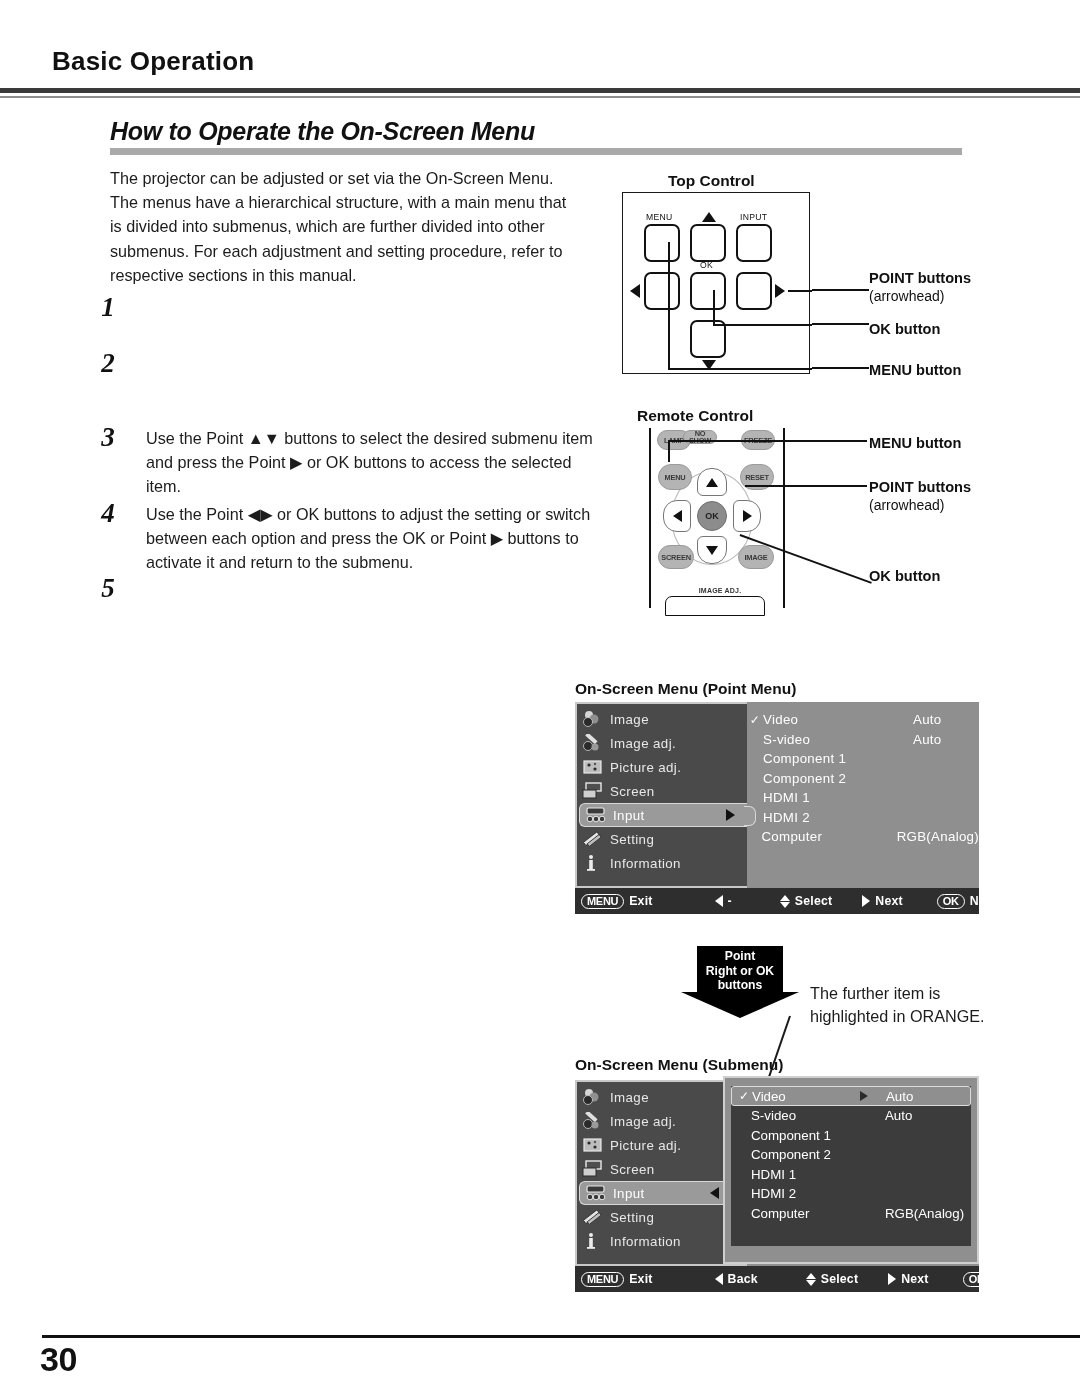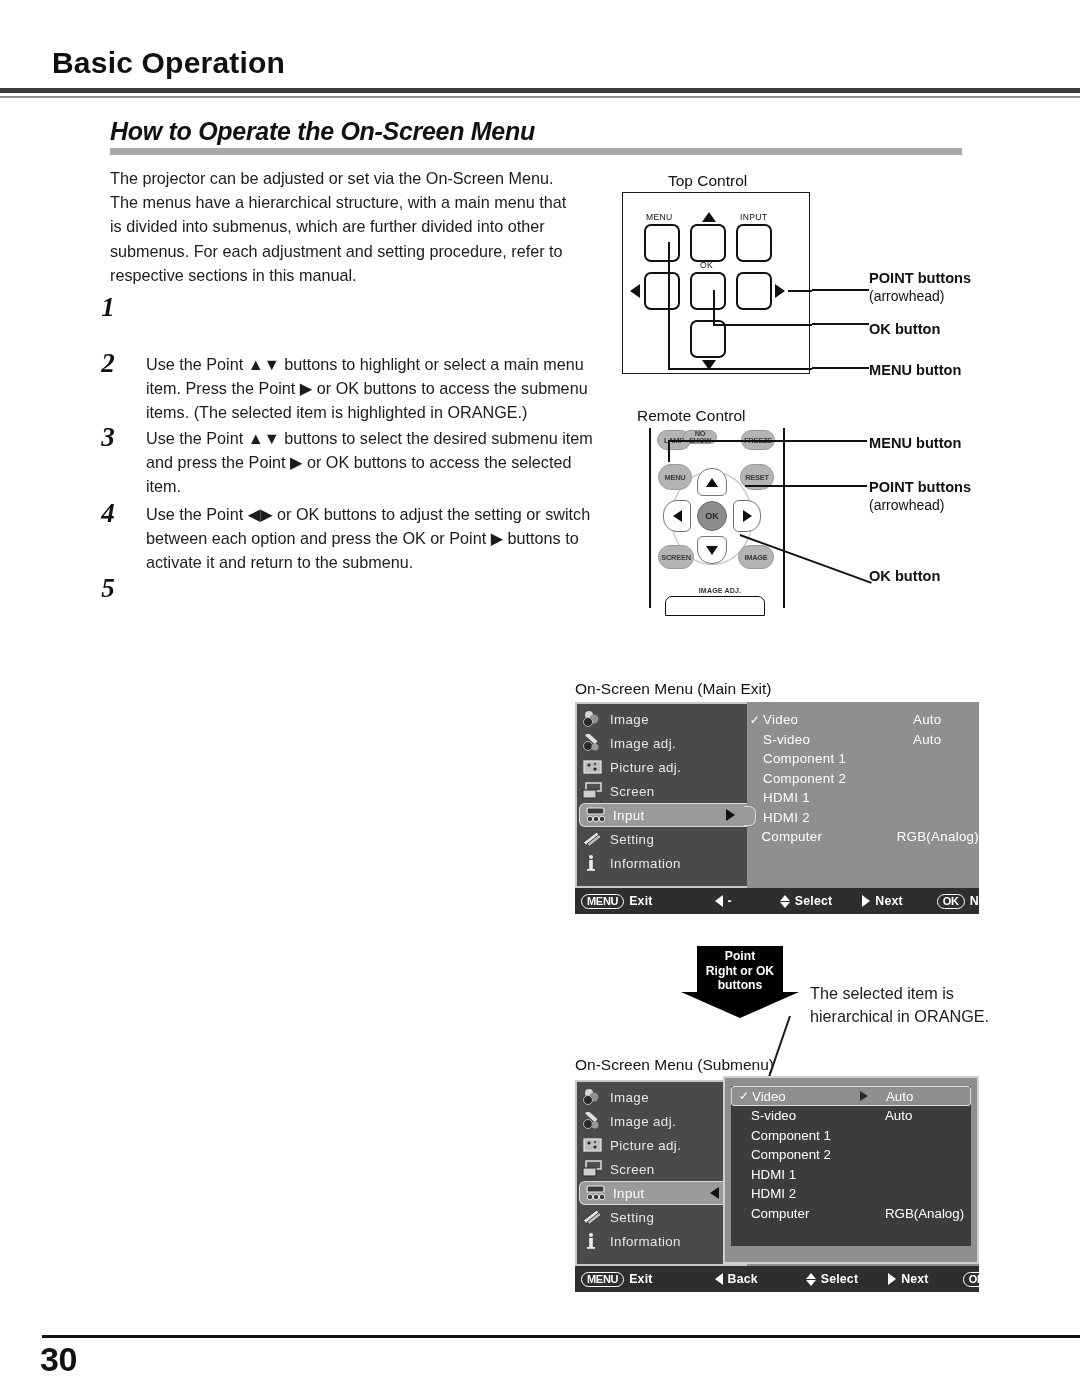--- a/index.html
+++ b/index.html
@@ -9,21 +9,21 @@
     background:#ffffff;
     font-family:"Liberation Sans", sans-serif;
     color:#1a1a1a;
     position:relative;
     overflow:hidden;
   }
 
   
   #chapter-title {
     position:absolute; left:52px; top:46px;
-    font-size:30px; font-weight:bold; letter-spacing:0.2px;
+    font-size:26px; font-weight:bold; letter-spacing:0.2px;
     color:#111;
   }
   #header-rule-thick {
     position:absolute; left:0; top:88px; width:1080px; height:5px;
     background:#3a3a3a;
   }
   #header-rule-thin {
     position:absolute; left:0; top:96px; width:1080px; height:2px;
     background:#8e8e8e;
   }
@@ -57,21 +57,21 @@
     margin-left:52px; font-size:16.2px; line-height:24.2px; color:#1c1c1c;
   }
   #step-1 { top:296px; }
   #step-2 { top:352px; }
   #step-3 { top:426px; }
   #step-4 { top:502px; }
   #step-5 { top:577px; }
 
   
   .panel-title {
-    position:absolute; font-size:15.5px; font-weight:normal; color:#111;
+    position:absolute; font-size:15.5px; font-weight:bold; color:#111;
   }
   #top-control-title   { left:668px; top:172px; }
   #remote-title        { left:637px; top:407px; }
   #main-menu-title     { left:575px; top:680px; }
   #submenu-title       { left:575px; top:1056px; }
 
   
   #top-control-figure {
     position:absolute; left:622px; top:192px; width:188px; height:182px;
   }
@@ -292,21 +292,20 @@
 <div id="section-title">How to Operate the On-Screen Menu</div>
 <div id="section-rule"></div>
 
 <div id="intro-paragraph">The projector can be adjusted or set via the On-Screen Menu. The menus have a hierarchical structure, with a main menu that is divided into submenus, which are further divided into other submenus. For each adjustment and setting procedure, refer to respective sections in this manual.</div>
 
 <div class="step" id="step-1">
   <div class="step-num">1</div>
 </div>
 <div class="step" id="step-2">
   <div class="step-num">2</div>
-  <div class="step-text">Use the Point ▲▼ buttons to highlight or select a main menu item. Press the Point ▶ or OK buttons to access the submenu items. (The selected item is highlighted in ORANGE.)</div>
 </div>
 <div class="step" id="step-3">
   <div class="step-num">3</div>
   <div class="step-text">Use the Point ▲▼ buttons to select the desired submenu item and press the Point ▶ or OK buttons to access the selected item.</div>
 </div>
 <div class="step" id="step-4">
   <div class="step-num">4</div>
   <div class="step-text">Use the Point ◀▶ or OK buttons to adjust the setting or switch between each option and press the OK or Point ▶ buttons to activate it and return to the submenu.</div>
 </div>
 <div class="step" id="step-5">
@@ -427,21 +426,21 @@
   <span>MENU button</span>
 </div>
 <div class="callout" style="left:869px; top:478px;">
   <span>POINT buttons</span>
   <span class="sub">(arrowhead)</span>
 </div>
 <div class="callout" style="left:869px; top:567px;">
   <span>OK button</span>
 </div>
 
-<div class="panel-title" id="main-menu-title">On-Screen Menu (Main Exit)</div>
+<div class="panel-title" id="main-menu-title">On-Screen Menu (Point Menu)</div>
 
 <div class="osd" id="main-menu">
   <div class="osd-body">
     <div class="osd-side">
 
       <div class="osd-item first">
         <span class="osd-ico">
           <svg width="21" height="18" viewBox="0 0 21 18">
             <circle cx="7" cy="5" r="4" fill="#d6d6d6"></circle>
             <circle cx="12" cy="9" r="4.5" fill="#8f8f8f"></circle>
@@ -590,21 +589,21 @@
 <div id="point-arrow">
   <div id="point-arrow-stem"></div>
   <div id="point-arrow-head"></div>
   <div id="point-arrow-text">
     <div>Point</div>
     <div>Right or OK</div>
     <div>buttons</div>
   </div>
 </div>
 
-<div id="orange-note">The selected item is hierarchical in ORANGE.</div>
+<div id="orange-note">The further item is highlighted in ORANGE.</div>
 <div id="orange-leader"></div>
 
 <div class="panel-title" id="submenu-title">On-Screen Menu (Submenu)</div>
 
 <div class="osd" id="submenu">
   <div class="osd-body">
     <div class="osd-side">
 
       <div class="osd-item first">
         <span class="osd-ico">

